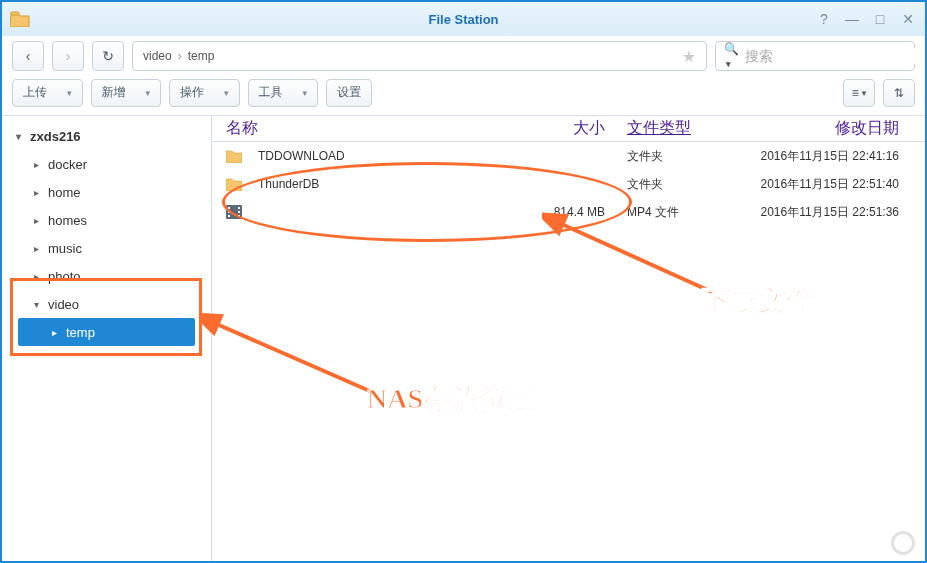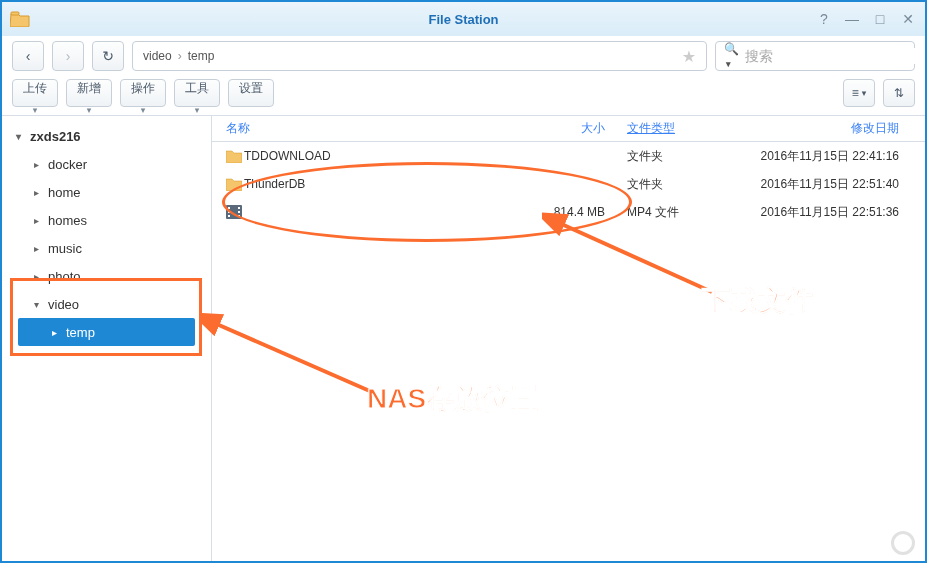--- a/index.html
+++ b/index.html
@@ -23,47 +23,47 @@
     .breadcrumb .sep { color: #999; }
     .breadcrumb .star { margin-left: auto; color: #ccc; font-size: 16px; }
     .searchbox { width: 200px; height: 30px; border: 1px solid #c7d0d9; border-radius: 4px; background: #fff; display: flex; align-items: center; padding: 0 8px; gap: 6px; }
     .searchbox input { border: none; outline: none; flex: 1; font-size: 14px; color: #333; }
     .searchbox input::placeholder { color: #aaa; }
     .search-icon { color: #555; font-weight: bold; }
     .search-icon .caret { font-size: 9px; margin-left: 2px; }
     
     
     .toolbar { height: 40px; display: flex; align-items: center; padding: 4px 10px 10px; gap: 8px; border-bottom: 1px solid #d7dee5; }
-    .tbtn { height: 28px; padding: 0 10px; border: 1px solid #c7d0d9; border-radius: 4px; background: linear-gradient(#fdfefe,#f0f3f6); display: inline-flex; align-items: center; gap: 8px; cursor: pointer; color: #4a5a6a; font-size: 12px; flex-direction: column; }
+    .tbtn { height: 28px; padding: 0 10px; border: 1px solid #c7d0d9; border-radius: 4px; background: linear-gradient(#fdfefe,#f0f3f6); display: inline-flex; align-items: center; gap: 20px; cursor: pointer; color: #4a5a6a; font-size: 12px; }
     .tbtn .caret { font-size: 9px; color: #7a8a99; }
     .tspacer { flex: 1; }
     .ticon { width: 32px; height: 28px; border: 1px solid #c7d0d9; border-radius: 4px; background: linear-gradient(#fdfefe,#f0f3f6); display: inline-flex; align-items: center; justify-content: center; cursor: pointer; color: #4a5a6a; }
     
     
     .main { display: flex; height: calc(100% - 114px); }
     
     
     .tree { width: 210px; border-right: 1px solid #d7dee5; padding: 6px 2px; overflow: hidden; position: relative; }
     .tree-item { height: 28px; display: flex; align-items: center; padding-left: 12px; gap: 4px; cursor: pointer; font-size: 13px; color: #333; }
     .tree-item.depth1 { padding-left: 30px; }
     .tree-item.depth2 { padding-left: 48px; }
     .tree-item .exp { width: 10px; font-size: 10px; color: #666; }
     .tree-item.sel { background: #1e88d4; color: #fff; border-radius: 2px; margin: 0 14px 0 14px; padding-left: 34px; }
     .tree-item.sel .exp { color: #fff; }
     .tree-item.root { font-weight: bold; }
     
     
     .filelist { flex: 1; display: flex; flex-direction: column; position: relative; }
-    .fhead { height: 26px; display: flex; align-items: center; border-bottom: 1px solid #d7dee5; color: #3b82f6; font-size: 12px; padding-right: 16px; }
+    .fhead { height: 26px; display: flex; align-items: center; border-bottom: 1px solid #d7dee5; color: #4c1d95; font-size: 16px; padding-right: 16px; }
     .col-name { flex: 1; padding-left: 14px; }
     .col-size { width: 100px; text-align: right; padding-right: 14px; }
     .col-type { width: 90px; padding-left: 8px; text-decoration: underline; }
     .col-date { width: 200px; text-align: right; padding-right: 10px; }
     .frow { height: 28px; display: flex; align-items: center; font-size: 12px; color: #333; padding-right: 16px; }
-    .fname { flex: 1; display: flex; align-items: center; gap: 2px; padding-left: 14px; white-space: nowrap; overflow: hidden; text-overflow: ellipsis; }
+    .fname { flex: 1; display: flex; align-items: center; gap: 16px; padding-left: 14px; white-space: nowrap; overflow: hidden; text-overflow: ellipsis; }
     .ficon { width: 16px; height: 14px; flex-shrink: 0; }
     .fsize { width: 100px; text-align: right; padding-right: 14px; }
     .ftype { width: 90px; padding-left: 8px; }
     .fdate { width: 200px; text-align: right; padding-right: 10px; white-space: nowrap; }
     
     .status { position: absolute; bottom: 0; right: 0; height: 26px; width: 100%; display: flex; align-items: center; justify-content: flex-end; padding: 0 36px 0 10px; color: #888; font-size: 12px; border-top: 1px solid #eef2f5; }
     .status .pin { position: absolute; right: 8px; color: #888; }
     
     
     .anno-ellipse { position: absolute; border: 3px solid #fb6c2e; border-radius: 50%; pointer-events: none; }
@@ -249,16 +249,16 @@
   <div class="anno-text" style="left:700px; top:280px;">下载文件</div>
 
   <svg class="anno-arrow" style="left:200px; top:310px; width:180px; height:90px;">
     <defs>
         <marker id="ah2" markerWidth="10" markerHeight="10" refX="2" refY="3" orient="auto">
           <path d="M0,0 L0,6 L8,3 z" fill="#fb6c2e"></path>
         </marker>
       </defs>
     <line x1="170" y1="80" x2="10" y2="10" stroke="#fb6c2e" stroke-width="4" marker-end="url(#ah2)"></line>
   </svg>
-  <div class="anno-text" style="left:365px; top:378px;">NAS存放位置</div>
+  <div class="anno-text" style="left:365px; top:378px;font-family:Liberation Serif, serif;">NAS存放位置</div>
 
   <div class="watermark"><span class="wm-icon"></span></div>
 </div>
 
 </body></html>

